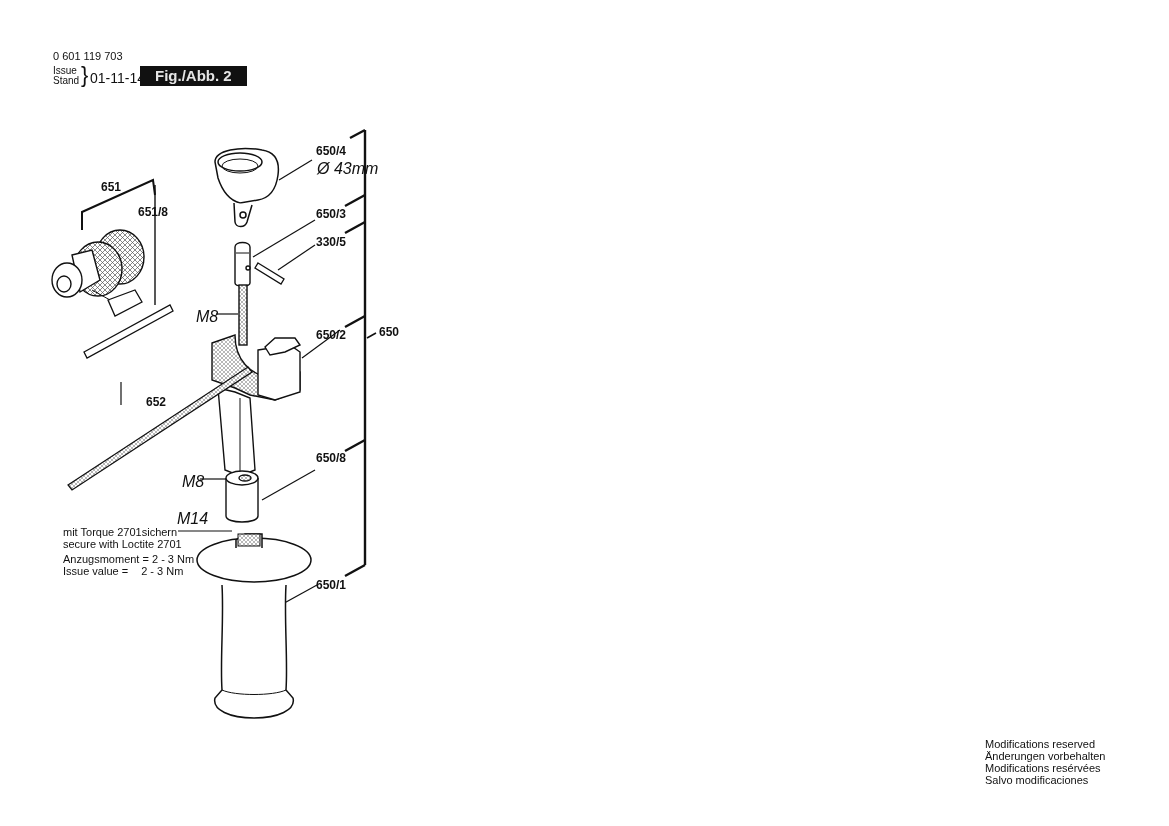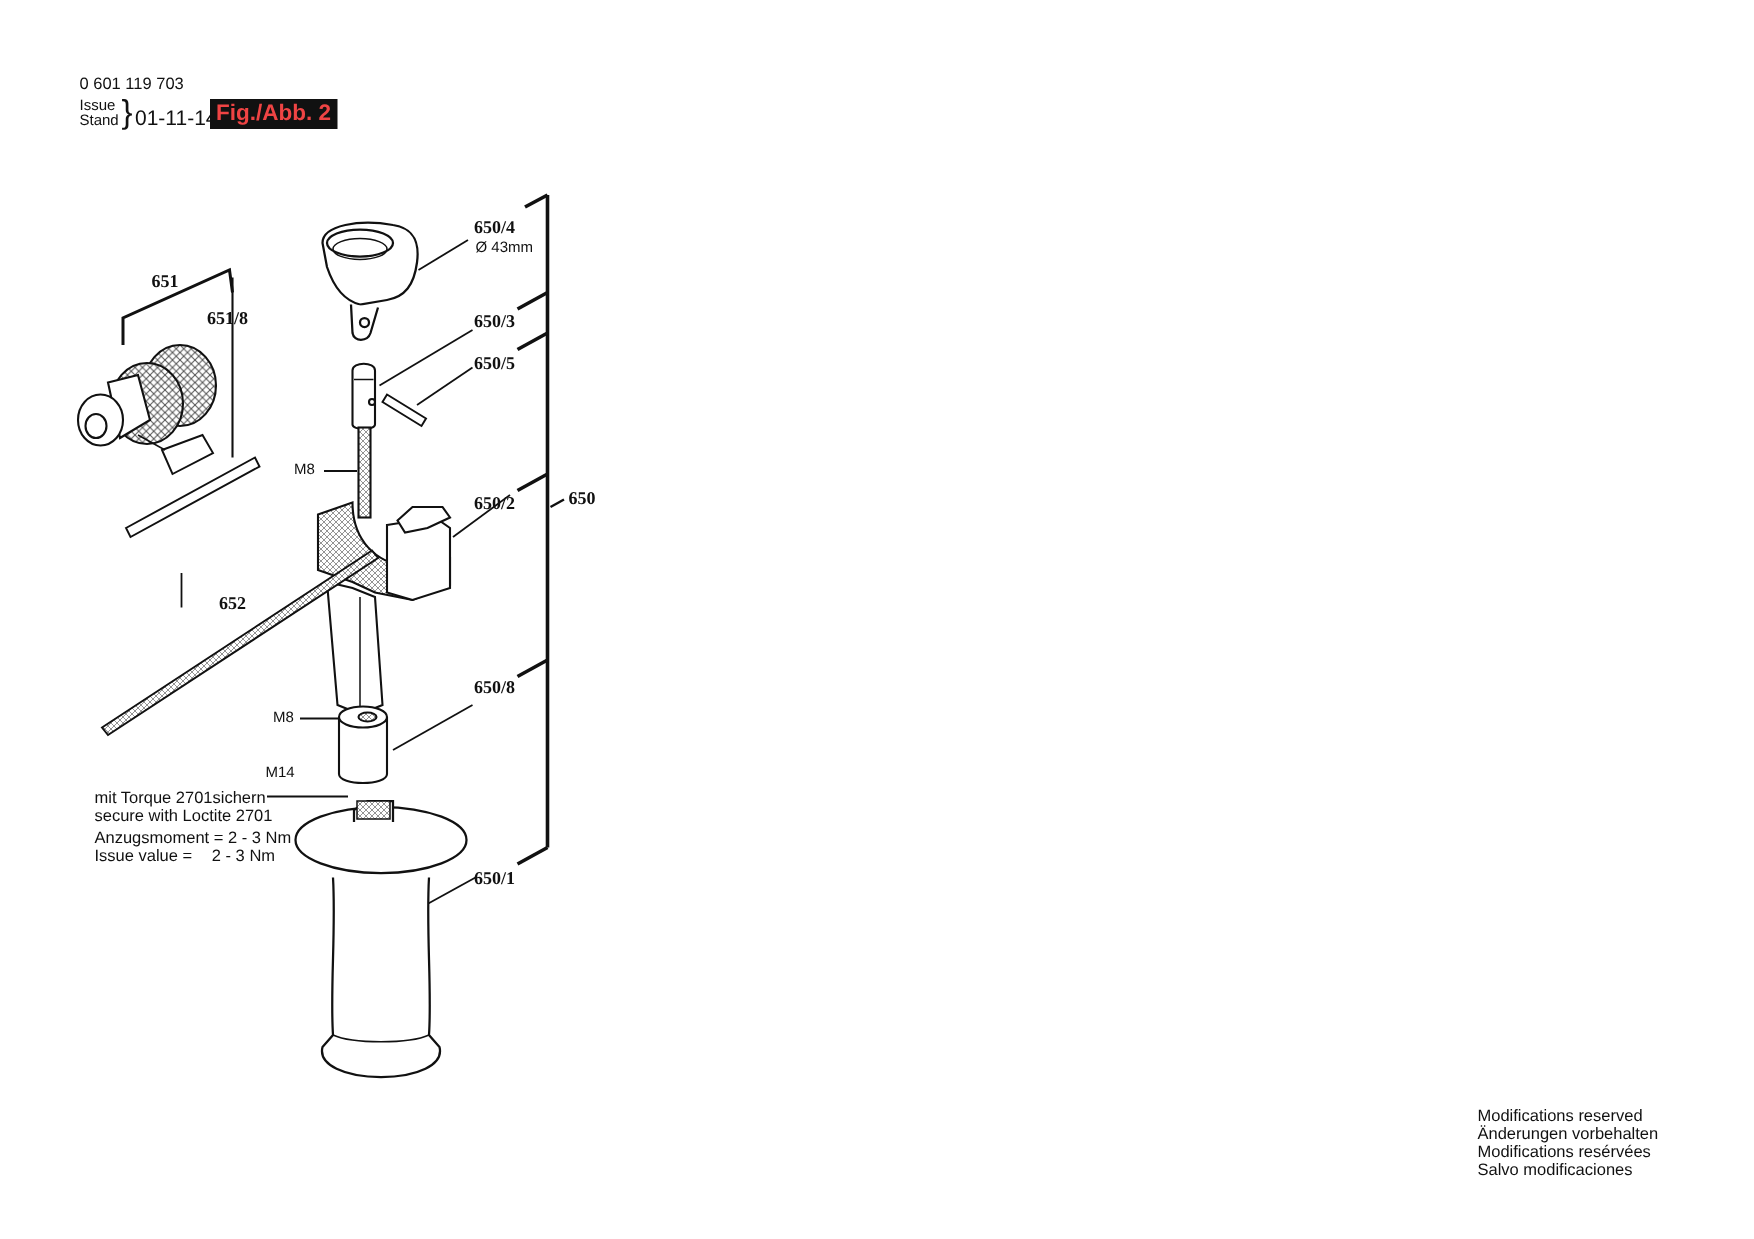--- a/index.html
+++ b/index.html
@@ -3,24 +3,24 @@
 <meta charset="utf-8">
 <style>
   html, body { margin: 0; padding: 0; background: #ffffff; }
   body { width: 1169px; height: 826px; position: relative; overflow: hidden;
          font-family: "Liberation Sans", sans-serif; color: #111; }
   .abs { position: absolute; white-space: nowrap; }
   .docno { left: 53px; top: 50px; font-size: 11px; }
   .issue { left: 53px; top: 66px; font-size: 10px; line-height: 10px; }
   .brace { left: 81px; top: 64px; font-size: 22px; line-height: 22px; font-weight: 300; }
   .date { left: 90px; top: 70px; font-size: 14px; }
-  .fig { left: 140px; top: 66px; background: #111; color: #ef4444; font-weight: bold;
-         font-size: 15px; padding: 1px 4px; line-height: 18px; }
-  .lbl { font-size: 12px; font-weight: bold; font-family: Liberation Serif, serif; }
-  .sm { font-size: 10px; }
+  .fig { left: 140px; top: 66px; background: #111; color: #e5e5e5; font-weight: bold;
+         font-size: 15px; padding: 1px 15px; line-height: 18px; }
+  .lbl { font-size: 12px; font-weight: bold; }
+  .sm { font-size: 16px; font-style: italic; }
   .note { font-size: 11px; line-height: 12px; }
   .mods { left: 985px; top: 738px; font-size: 11px; line-height: 12px; }
   svg { position: absolute; left: 0; top: 0; }
 </style>
 </head>
 <body>
 
 <div class="abs docno">0 601 119 703</div>
 <div class="abs issue">
   <div>Issue</div>
@@ -128,21 +128,21 @@
   <g stroke="#111" stroke-width="1.3" fill="#fff">
     <path d="M84 352 L170 305 L173 311 L87 358 Z"></path>
     <path d="M108 300 L135 290 L142 302 L115 316 Z"></path>
     <path d="M92 290 L110 300" stroke-width="1"></path>
   </g>
 </svg>
 
 <div class="abs lbl" style="left:316px;top:144px">650/4</div>
 <div class="abs sm" style="left:317px;top:160px">Ø 43mm</div>
 <div class="abs lbl" style="left:316px;top:207px">650/3</div>
-<div class="abs lbl" style="left:316px;top:235px">650/5</div>
+<div class="abs lbl" style="left:316px;top:235px">330/5</div>
 <div class="abs lbl" style="left:316px;top:328px">650/2</div>
 <div class="abs lbl" style="left:379px;top:325px">650</div>
 <div class="abs lbl" style="left:316px;top:451px">650/8</div>
 <div class="abs lbl" style="left:316px;top:578px">650/1</div>
 <div class="abs lbl" style="left:101px;top:180px">651</div>
 <div class="abs lbl" style="left:138px;top:205px">651/8</div>
 <div class="abs lbl" style="left:146px;top:395px">652</div>
 <div class="abs sm" style="left:196px;top:308px">M8</div>
 <div class="abs sm" style="left:182px;top:473px">M8</div>
 <div class="abs sm" style="left:177px;top:510px">M14</div>

